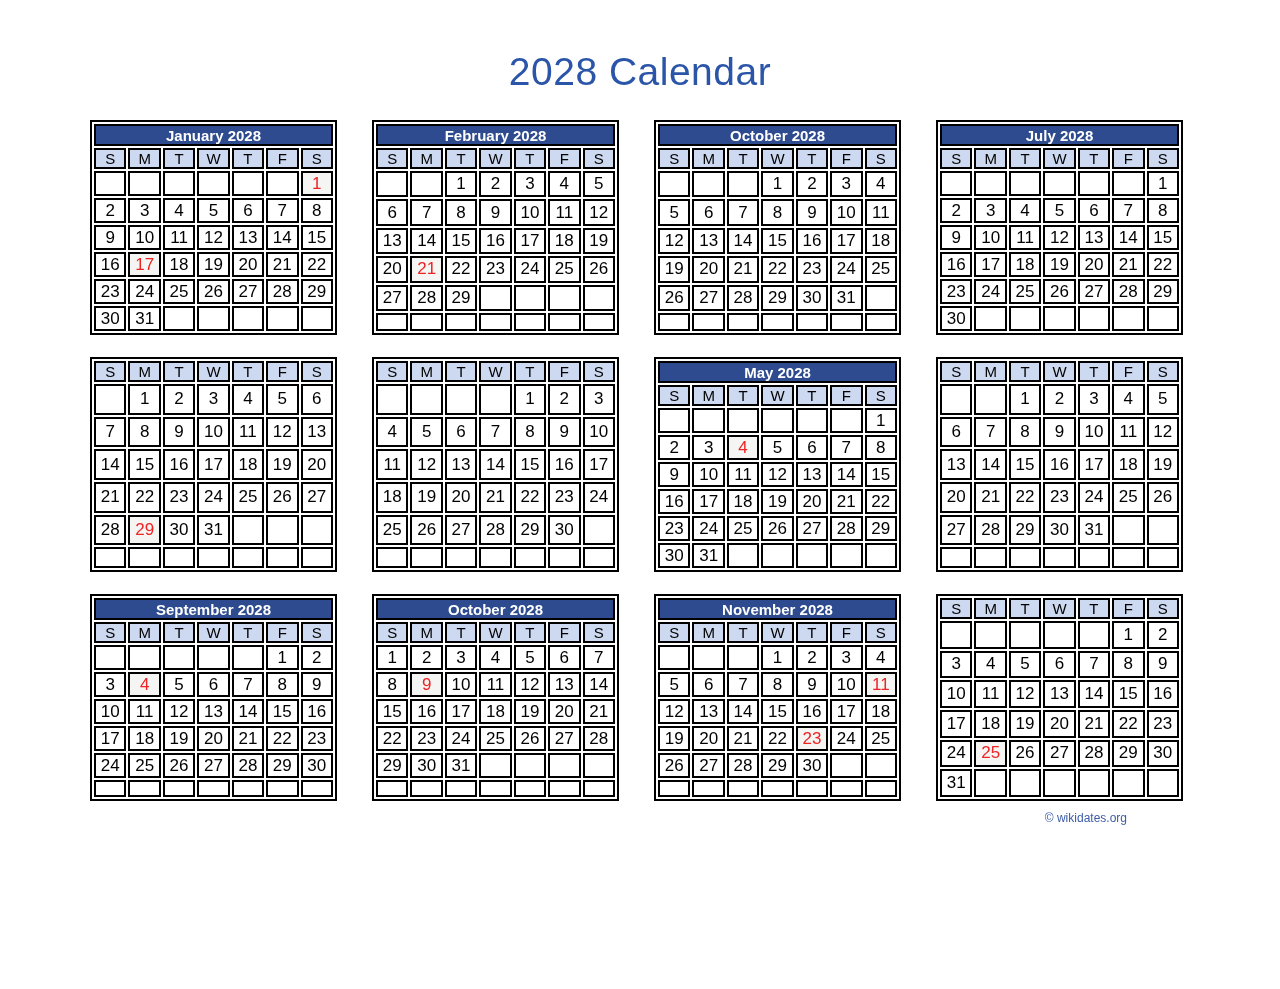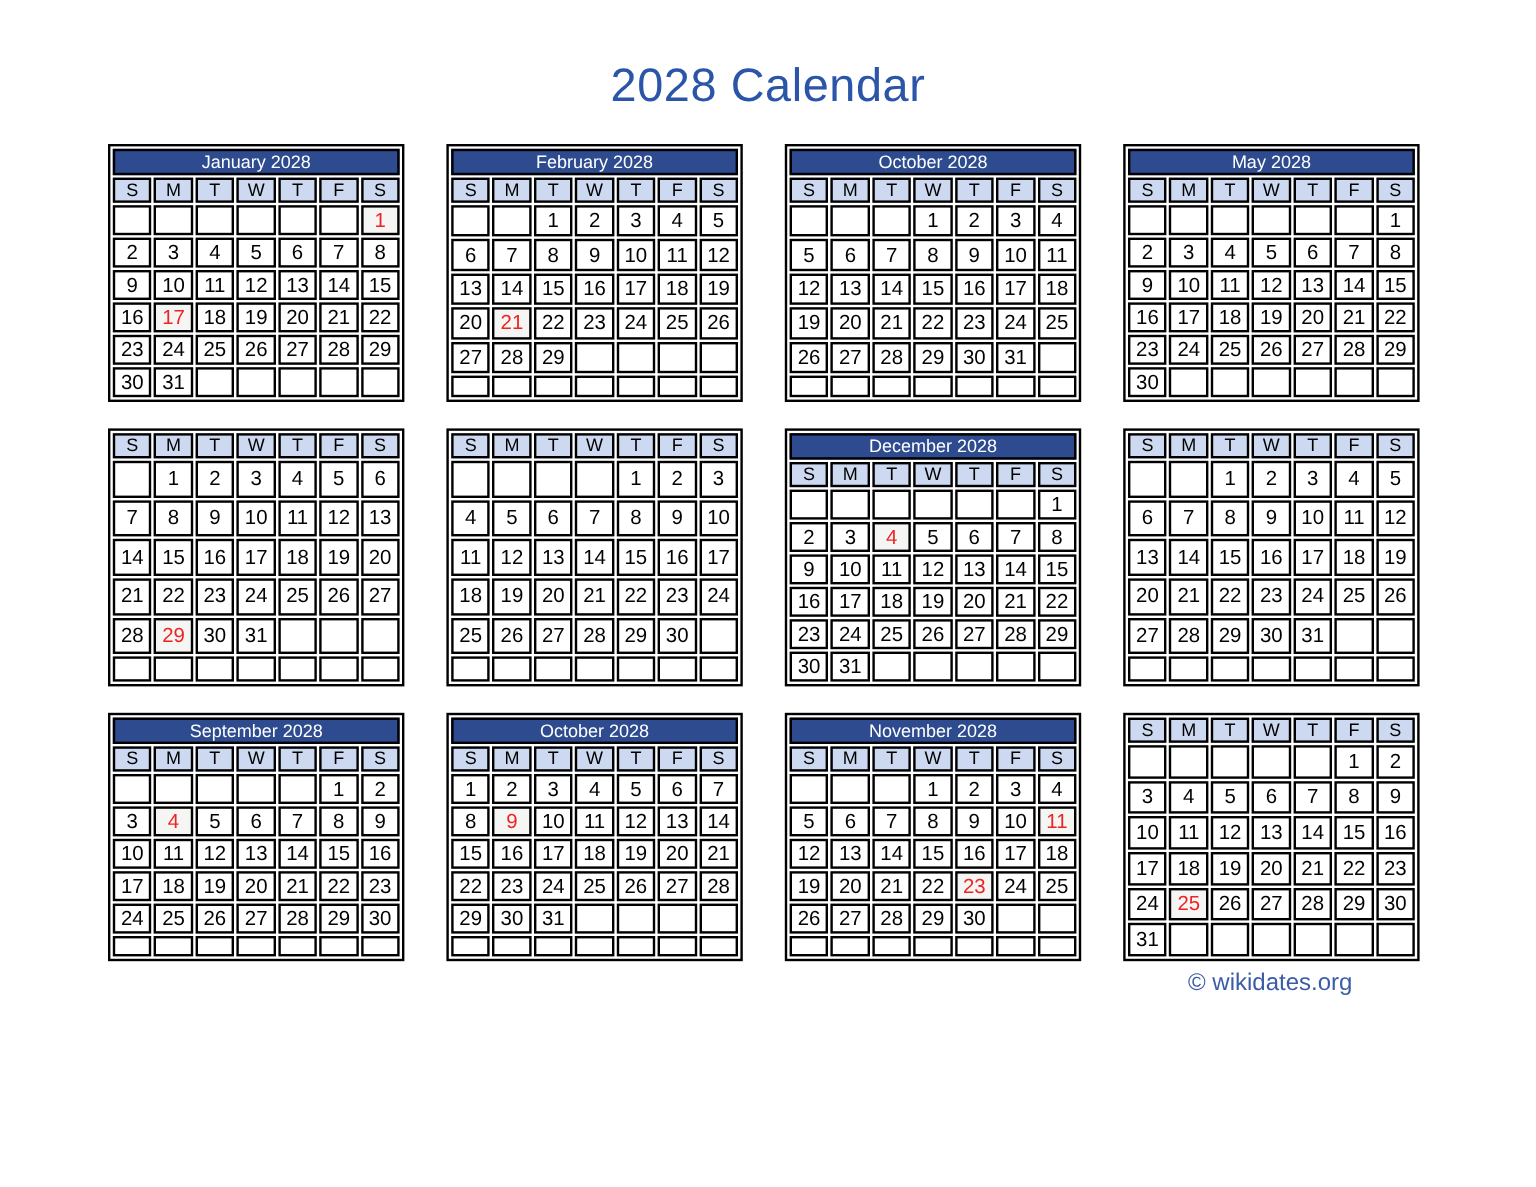--- a/index.html
+++ b/index.html
@@ -32,21 +32,21 @@
     table-layout: fixed;
     width: 247px;
     border-collapse: separate;
     border-spacing: 2px;
     border: 2px solid var(--grid-border, #000);
     background: #ffffff;
   }
   table.month th.mtitle {
     height: 22px;
     font-size: 15px;
-    font-weight: normal;
+    font-weight: bold;
     color: var(--month-header-text, #fff);
     background: var(--month-header-bg, #2D4B8E);
     border: 2px solid var(--grid-border, #000);
     text-align: center;
     padding: 0;
   }
   table.month th.dow {
     height: 20px;
     font-size: 15px;
     font-weight: normal;
@@ -73,21 +73,21 @@
   }
 
   .credit {
     width: 1093px;
     margin-left: 90px;
     margin-top: 7px;
     text-align: right;
     padding-right: 56px;
   }
   .credit a {
-    font-size: 20px;
+    font-size: 12px;
     color: var(--credit-text, #3C5CA8);
     text-decoration: none;
   }
 </style>
 </head>
 <body>
 
 <h1 class="page-title">2028 Calendar</h1>
 
 <div class="months-grid" id="months-grid">
@@ -303,231 +303,231 @@
           <td></td>
           <td></td>
           <td></td>
           <td></td>
         </tr>
       </tbody>
     </table>
     <table class="month">
       <thead>
         <tr>
+          <th class="mtitle" colspan="7">July 2028</th>
+        </tr>
+        <tr>
+          <th class="dow">S</th>
+          <th class="dow">M</th>
+          <th class="dow">T</th>
+          <th class="dow">W</th>
+          <th class="dow">T</th>
+          <th class="dow">F</th>
+          <th class="dow">S</th>
+        </tr>
+      </thead>
+      <tbody>
+        <tr>
+          <td></td>
+          <td></td>
+          <td></td>
+          <td></td>
+          <td></td>
+          <td></td>
+          <td>1</td>
+        </tr>
+        <tr>
+          <td>2</td>
+          <td>3</td>
+          <td>4</td>
+          <td>5</td>
+          <td>6</td>
+          <td>7</td>
+          <td>8</td>
+        </tr>
+        <tr>
+          <td>9</td>
+          <td>10</td>
+          <td>11</td>
+          <td>12</td>
+          <td>13</td>
+          <td>14</td>
+          <td>15</td>
+        </tr>
+        <tr>
+          <td>16</td>
+          <td>17</td>
+          <td>18</td>
+          <td>19</td>
+          <td>20</td>
+          <td>21</td>
+          <td>22</td>
+        </tr>
+        <tr>
+          <td>23</td>
+          <td>24</td>
+          <td>25</td>
+          <td>26</td>
+          <td>27</td>
+          <td>28</td>
+          <td>29</td>
+        </tr>
+        <tr>
+          <td>30</td>
+          <td></td>
+          <td></td>
+          <td></td>
+          <td></td>
+          <td></td>
+          <td></td>
+        </tr>
+      </tbody>
+    </table>
+    <table class="month">
+      <thead>
+        <tr>
+          <th class="dow">S</th>
+          <th class="dow">M</th>
+          <th class="dow">T</th>
+          <th class="dow">W</th>
+          <th class="dow">T</th>
+          <th class="dow">F</th>
+          <th class="dow">S</th>
+        </tr>
+      </thead>
+      <tbody>
+        <tr>
+          <td></td>
+          <td>1</td>
+          <td>2</td>
+          <td>3</td>
+          <td>4</td>
+          <td>5</td>
+          <td>6</td>
+        </tr>
+        <tr>
+          <td>7</td>
+          <td>8</td>
+          <td>9</td>
+          <td>10</td>
+          <td>11</td>
+          <td>12</td>
+          <td>13</td>
+        </tr>
+        <tr>
+          <td>14</td>
+          <td>15</td>
+          <td>16</td>
+          <td>17</td>
+          <td>18</td>
+          <td>19</td>
+          <td>20</td>
+        </tr>
+        <tr>
+          <td>21</td>
+          <td>22</td>
+          <td>23</td>
+          <td>24</td>
+          <td>25</td>
+          <td>26</td>
+          <td>27</td>
+        </tr>
+        <tr>
+          <td>28</td>
+          <td class="holiday">29</td>
+          <td>30</td>
+          <td>31</td>
+          <td></td>
+          <td></td>
+          <td></td>
+        </tr>
+        <tr class="empty-week">
+          <td></td>
+          <td></td>
+          <td></td>
+          <td></td>
+          <td></td>
+          <td></td>
+          <td></td>
+        </tr>
+      </tbody>
+    </table>
+    <table class="month">
+      <thead>
+        <tr>
+          <th class="dow">S</th>
+          <th class="dow">M</th>
+          <th class="dow">T</th>
+          <th class="dow">W</th>
+          <th class="dow">T</th>
+          <th class="dow">F</th>
+          <th class="dow">S</th>
+        </tr>
+      </thead>
+      <tbody>
+        <tr>
+          <td></td>
+          <td></td>
+          <td></td>
+          <td></td>
+          <td>1</td>
+          <td>2</td>
+          <td>3</td>
+        </tr>
+        <tr>
+          <td>4</td>
+          <td>5</td>
+          <td>6</td>
+          <td>7</td>
+          <td>8</td>
+          <td>9</td>
+          <td>10</td>
+        </tr>
+        <tr>
+          <td>11</td>
+          <td>12</td>
+          <td>13</td>
+          <td>14</td>
+          <td>15</td>
+          <td>16</td>
+          <td>17</td>
+        </tr>
+        <tr>
+          <td>18</td>
+          <td>19</td>
+          <td>20</td>
+          <td>21</td>
+          <td>22</td>
+          <td>23</td>
+          <td>24</td>
+        </tr>
+        <tr>
+          <td>25</td>
+          <td>26</td>
+          <td>27</td>
+          <td>28</td>
+          <td>29</td>
+          <td>30</td>
+          <td></td>
+        </tr>
+        <tr class="empty-week">
+          <td></td>
+          <td></td>
+          <td></td>
+          <td></td>
+          <td></td>
+          <td></td>
+          <td></td>
+        </tr>
+      </tbody>
+    </table>
+    <table class="month">
+      <thead>
+        <tr>
           <th class="mtitle" colspan="7">May 2028</th>
-        </tr>
-        <tr>
-          <th class="dow">S</th>
-          <th class="dow">M</th>
-          <th class="dow">T</th>
-          <th class="dow">W</th>
-          <th class="dow">T</th>
-          <th class="dow">F</th>
-          <th class="dow">S</th>
-        </tr>
-      </thead>
-      <tbody>
-        <tr>
-          <td></td>
-          <td></td>
-          <td></td>
-          <td></td>
-          <td></td>
-          <td></td>
-          <td>1</td>
-        </tr>
-        <tr>
-          <td>2</td>
-          <td>3</td>
-          <td>4</td>
-          <td>5</td>
-          <td>6</td>
-          <td>7</td>
-          <td>8</td>
-        </tr>
-        <tr>
-          <td>9</td>
-          <td>10</td>
-          <td>11</td>
-          <td>12</td>
-          <td>13</td>
-          <td>14</td>
-          <td>15</td>
-        </tr>
-        <tr>
-          <td>16</td>
-          <td>17</td>
-          <td>18</td>
-          <td>19</td>
-          <td>20</td>
-          <td>21</td>
-          <td>22</td>
-        </tr>
-        <tr>
-          <td>23</td>
-          <td>24</td>
-          <td>25</td>
-          <td>26</td>
-          <td>27</td>
-          <td>28</td>
-          <td>29</td>
-        </tr>
-        <tr>
-          <td>30</td>
-          <td></td>
-          <td></td>
-          <td></td>
-          <td></td>
-          <td></td>
-          <td></td>
-        </tr>
-      </tbody>
-    </table>
-    <table class="month">
-      <thead>
-        <tr>
-          <th class="dow">S</th>
-          <th class="dow">M</th>
-          <th class="dow">T</th>
-          <th class="dow">W</th>
-          <th class="dow">T</th>
-          <th class="dow">F</th>
-          <th class="dow">S</th>
-        </tr>
-      </thead>
-      <tbody>
-        <tr>
-          <td></td>
-          <td>1</td>
-          <td>2</td>
-          <td>3</td>
-          <td>4</td>
-          <td>5</td>
-          <td>6</td>
-        </tr>
-        <tr>
-          <td>7</td>
-          <td>8</td>
-          <td>9</td>
-          <td>10</td>
-          <td>11</td>
-          <td>12</td>
-          <td>13</td>
-        </tr>
-        <tr>
-          <td>14</td>
-          <td>15</td>
-          <td>16</td>
-          <td>17</td>
-          <td>18</td>
-          <td>19</td>
-          <td>20</td>
-        </tr>
-        <tr>
-          <td>21</td>
-          <td>22</td>
-          <td>23</td>
-          <td>24</td>
-          <td>25</td>
-          <td>26</td>
-          <td>27</td>
-        </tr>
-        <tr>
-          <td>28</td>
-          <td class="holiday">29</td>
-          <td>30</td>
-          <td>31</td>
-          <td></td>
-          <td></td>
-          <td></td>
-        </tr>
-        <tr class="empty-week">
-          <td></td>
-          <td></td>
-          <td></td>
-          <td></td>
-          <td></td>
-          <td></td>
-          <td></td>
-        </tr>
-      </tbody>
-    </table>
-    <table class="month">
-      <thead>
-        <tr>
-          <th class="dow">S</th>
-          <th class="dow">M</th>
-          <th class="dow">T</th>
-          <th class="dow">W</th>
-          <th class="dow">T</th>
-          <th class="dow">F</th>
-          <th class="dow">S</th>
-        </tr>
-      </thead>
-      <tbody>
-        <tr>
-          <td></td>
-          <td></td>
-          <td></td>
-          <td></td>
-          <td>1</td>
-          <td>2</td>
-          <td>3</td>
-        </tr>
-        <tr>
-          <td>4</td>
-          <td>5</td>
-          <td>6</td>
-          <td>7</td>
-          <td>8</td>
-          <td>9</td>
-          <td>10</td>
-        </tr>
-        <tr>
-          <td>11</td>
-          <td>12</td>
-          <td>13</td>
-          <td>14</td>
-          <td>15</td>
-          <td>16</td>
-          <td>17</td>
-        </tr>
-        <tr>
-          <td>18</td>
-          <td>19</td>
-          <td>20</td>
-          <td>21</td>
-          <td>22</td>
-          <td>23</td>
-          <td>24</td>
-        </tr>
-        <tr>
-          <td>25</td>
-          <td>26</td>
-          <td>27</td>
-          <td>28</td>
-          <td>29</td>
-          <td>30</td>
-          <td></td>
-        </tr>
-        <tr class="empty-week">
-          <td></td>
-          <td></td>
-          <td></td>
-          <td></td>
-          <td></td>
-          <td></td>
-          <td></td>
-        </tr>
-      </tbody>
-    </table>
-    <table class="month">
-      <thead>
-        <tr>
-          <th class="mtitle" colspan="7">December 2028</th>
         </tr>
         <tr>
           <th class="dow">S</th>
           <th class="dow">M</th>
           <th class="dow">T</th>
           <th class="dow">W</th>
           <th class="dow">T</th>
           <th class="dow">F</th>
           <th class="dow">S</th>
         </tr>

